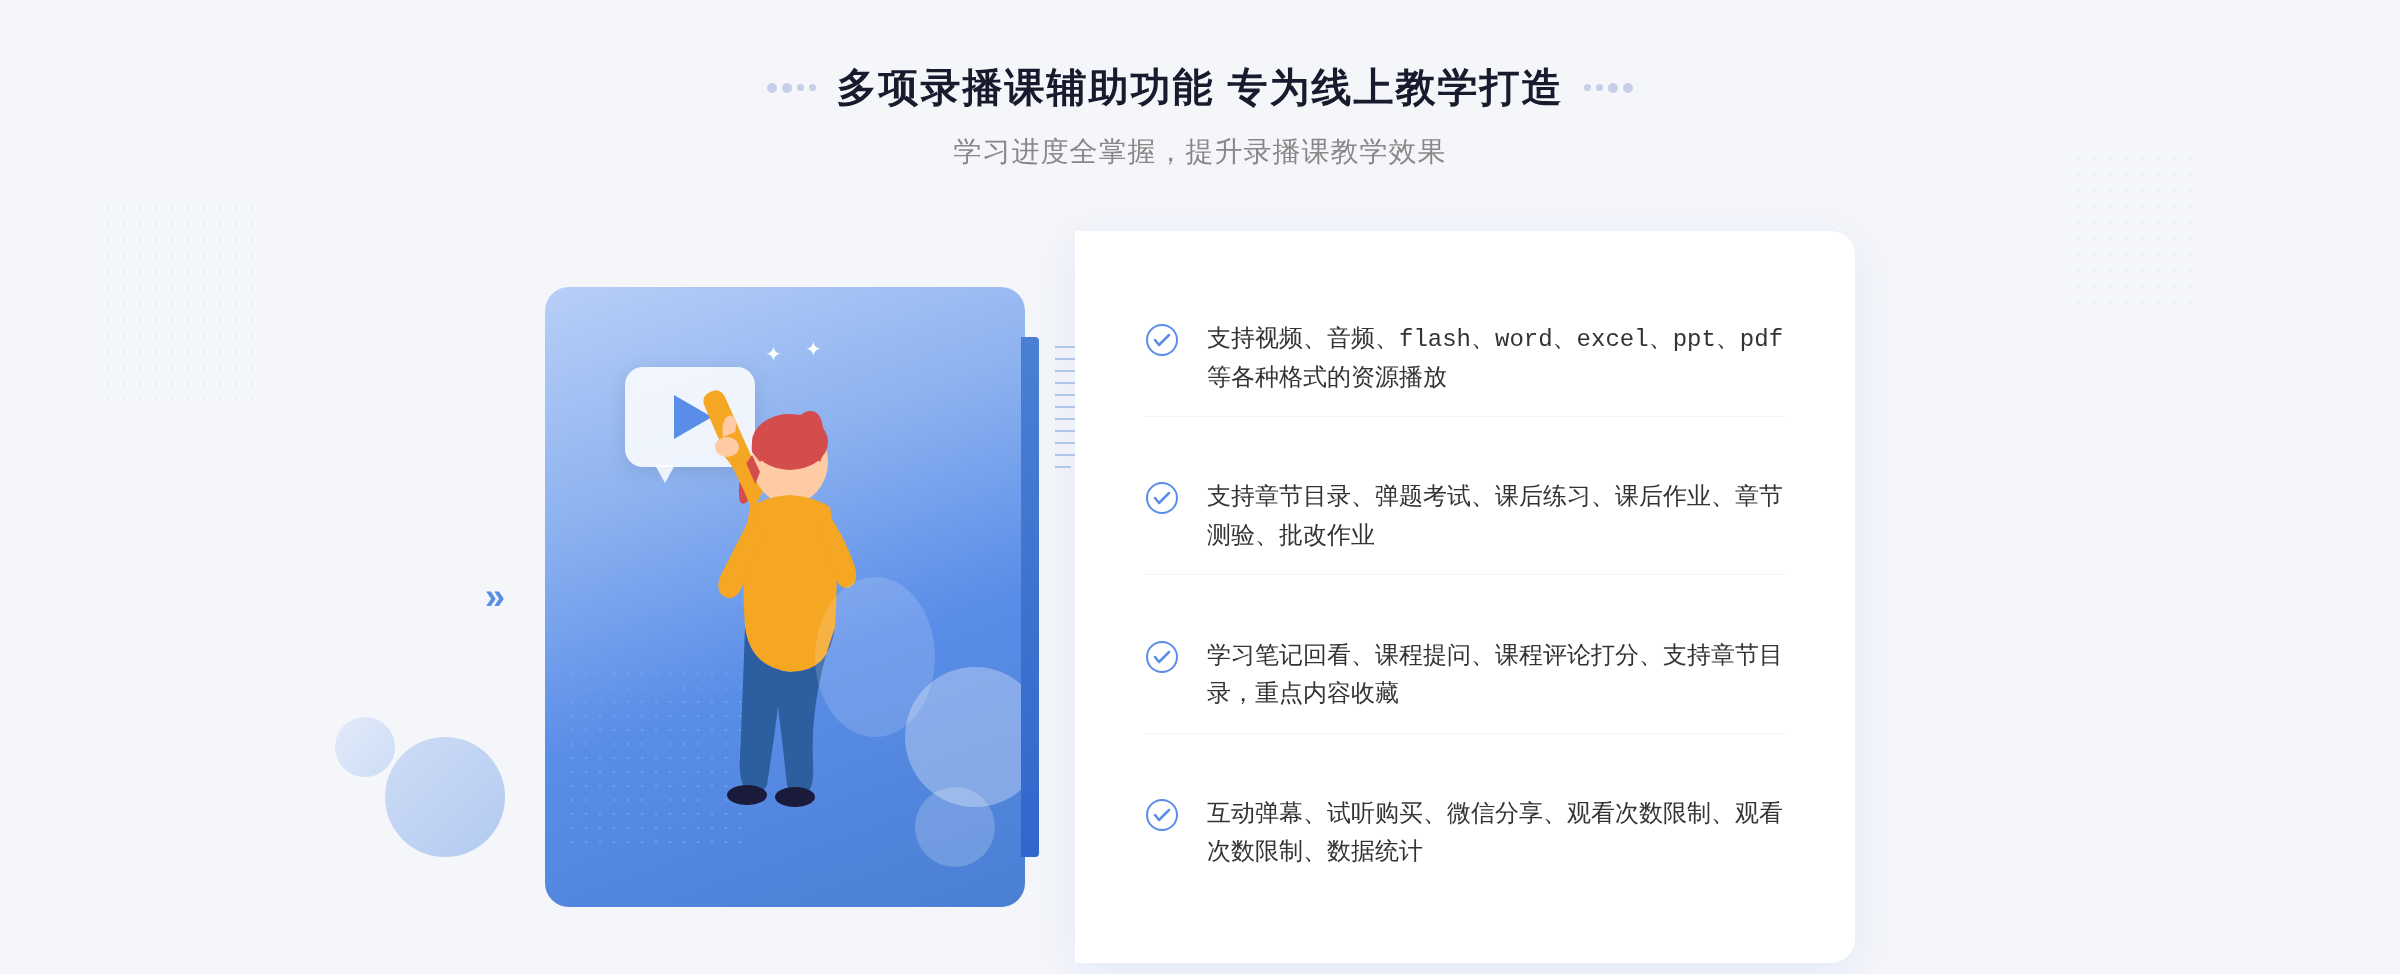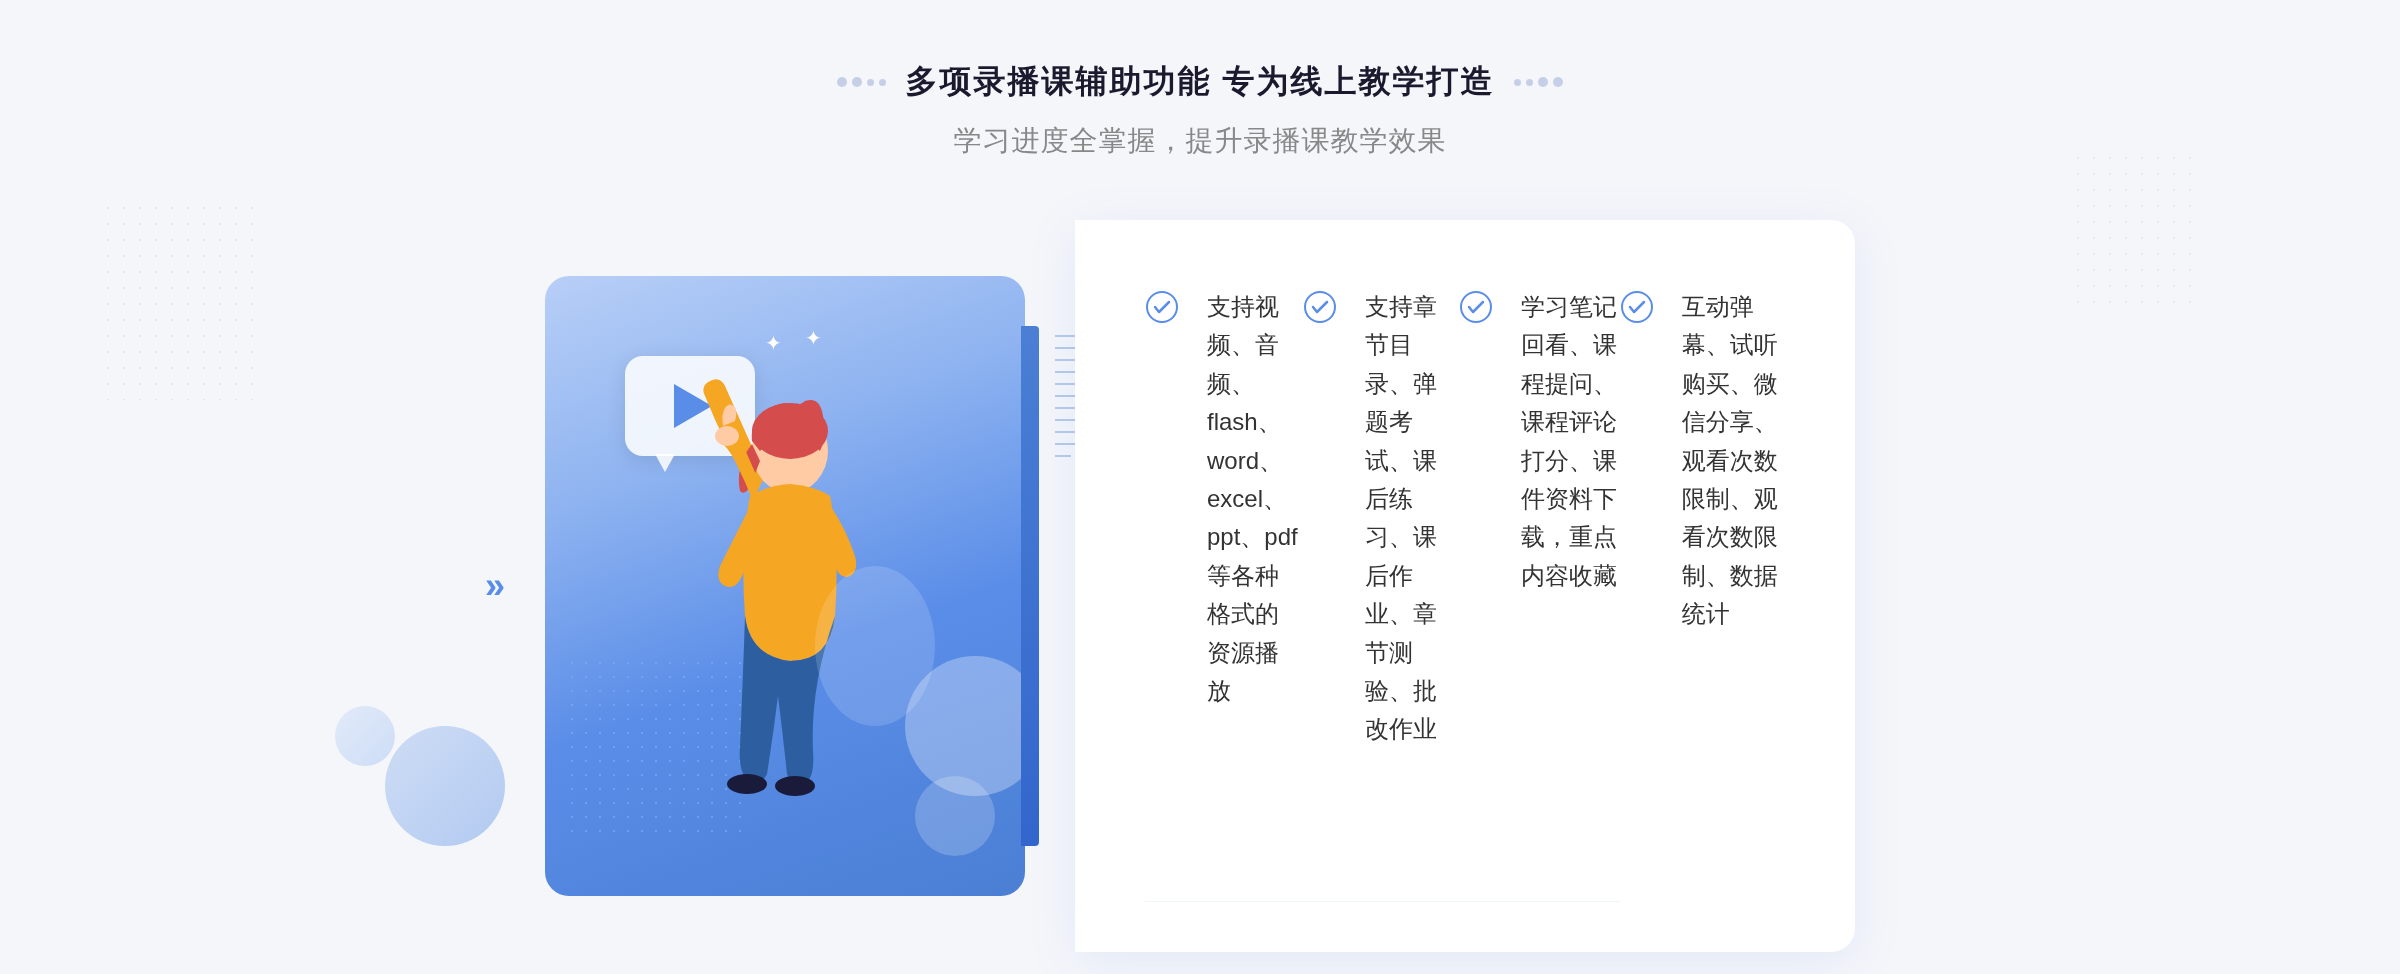--- a/index.html
+++ b/index.html
@@ -58,21 +58,21 @@
       border-radius: 50%;
       background: #c5cfe8;
     }
 
     .title-decoration .dot-large {
       width: 10px;
       height: 10px;
     }
 
     .main-title {
-      font-size: 32px;
+      font-size: 40px;
       font-weight: 700;
       color: #1a1a2e;
       letter-spacing: 2px;
     }
 
     .sub-title {
       font-size: 28px;
       color: #888;
       font-weight: 400;
       letter-spacing: 1px;
@@ -229,25 +229,26 @@
 
     
     .features-panel {
       width: 780px;
       height: 732px;
       background: white;
       border-radius: 0 24px 24px 0;
       margin-left: -30px;
       padding: 50px 70px;
       display: flex;
-      flex-direction: row;
+      flex-direction: column;
       justify-content: space-around;
       box-shadow: 0 10px 50px rgba(90, 141, 232, 0.12);
       position: relative;
       z-index: 1;
+      font-family: Liberation Mono, monospace;
     }
 
     .feature-item {
       display: flex;
       align-items: flex-start;
       gap: 28px;
       padding: 18px 0;
       border-bottom: 1px solid #f0f4ff;
     }
 
@@ -460,21 +461,21 @@
         <span class="feature-text">支持章节目录、弹题考试、课后练习、课后作业、章节测验、批改作业</span>
       </div>
 
       <div class="feature-item">
         <div class="check-icon">
           <svg viewBox="0 0 34 34" xmlns="http://www.w3.org/2000/svg">
             <circle cx="17" cy="17" r="15" fill="none" stroke="#5a8de8" stroke-width="2"></circle>
             <polyline points="10,17 14,22 24,12" fill="none" stroke="#5a8de8" stroke-width="2.5" stroke-linecap="round" stroke-linejoin="round"></polyline>
           </svg>
         </div>
-        <span class="feature-text">学习笔记回看、课程提问、课程评论打分、课件资料下载，重点内容收藏</span>
+        <span class="feature-text">学习笔记回看、课程提问、课程评论打分、支持章节目录，重点内容收藏</span>
       </div>
 
       <div class="feature-item">
         <div class="check-icon">
           <svg viewBox="0 0 34 34" xmlns="http://www.w3.org/2000/svg">
             <circle cx="17" cy="17" r="15" fill="none" stroke="#5a8de8" stroke-width="2"></circle>
             <polyline points="10,17 14,22 24,12" fill="none" stroke="#5a8de8" stroke-width="2.5" stroke-linecap="round" stroke-linejoin="round"></polyline>
           </svg>
         </div>
         <span class="feature-text">互动弹幕、试听购买、微信分享、观看次数限制、观看次数限制、数据统计</span>

